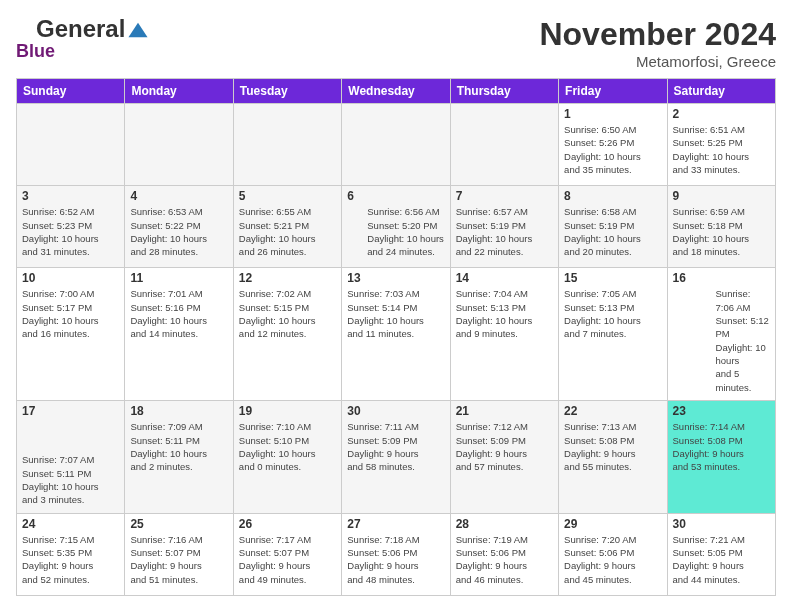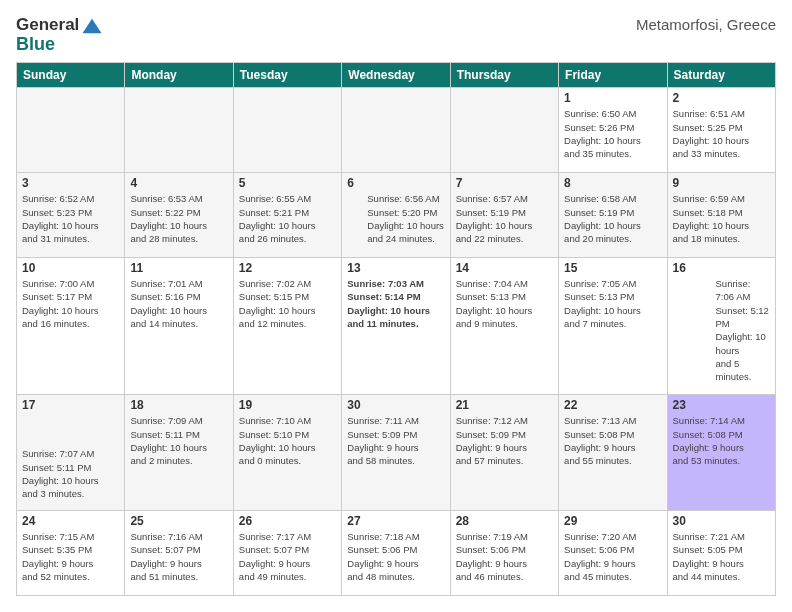--- a/index.html
+++ b/index.html
@@ -44,21 +44,21 @@
       font-size: 15px;
       color: #555;
     }
     .calendar {
       flex: 1;
       border-collapse: collapse;
       width: 100%;
       table-layout: fixed;
     }
     .calendar th {
-      background-color: #0f766e;
+      background-color: #6d28d9;
       color: white;
       font-size: 12px;
       font-weight: bold;
       padding: 5px 6px;
       text-align: left;
       border: 1px solid #ccc;
     }
     .calendar td {
       border: 1px solid #ccc;
       vertical-align: top;
@@ -87,30 +87,31 @@
       line-height: 1.4;
     }
   </style>
 </head>
 <body>
 
 <div class="page">
   <div class="header">
     <div class="logo">
       <div class="logo-text">
-        <span style="font-size:17px;font-weight:bold;color:#333;display:flex;align-items:center;">
+        <span style="font-size:24px;font-weight:bold;color:#333;display:flex;align-items:center;margin-left:20px;">
             <span style="color: rgb(51, 51, 51);">General</span>
             <svg viewBox="0 0 30 24" style="width: 22px; height: 18px; margin-left: 2px; margin-bottom: -2px;">
               <polygon points="15,2 28,22 2,22" fill="#2a7ab8"></polygon>
             </svg>
           </span>
-        <span style="font-size:18px;font-weight:bold;color:#0f766e;">Blue</span>
+        <span style="font-size:18px;font-weight:bold;color:#701a75;">Blue</span>
       </div>
     </div>
     <div class="title-section">
+      <div class="month-title">November 2024</div>
       <div class="location">Metamorfosi, Greece</div>
     </div>
   </div>
 
   <table class="calendar">
     <thead>
       <tr>
         <th>Sunday</th>
         <th>Monday</th>
         <th>Tuesday</th>
@@ -210,21 +211,21 @@
           </td>
           <td>
             <span class="day-number">12</span>
             <div class="day-info" style="white-space: pre-line;">Sunrise: 7:02 AM
 Sunset: 5:15 PM
 Daylight: 10 hours
 and 12 minutes.</div>
           </td>
           <td>
             <span class="day-number">13</span>
-            <div class="day-info" style="white-space: pre-line; font-weight: bold;">Sunrise: 7:03 AM
+            <div class="day-info" style="white-space: pre-line;">Sunrise: 7:03 AM
 Sunset: 5:14 PM
 Daylight: 10 hours
 and 11 minutes.</div>
           </td>
           <td>
             <span class="day-number">14</span>
             <div class="day-info" style="white-space: pre-line;">Sunrise: 7:04 AM
 Sunset: 5:13 PM
 Daylight: 10 hours
 and 9 minutes.</div>
@@ -280,21 +281,21 @@
 Daylight: 9 hours
 and 57 minutes.</div>
           </td>
           <td style="background: rgb(245, 245, 245);">
             <span class="day-number">22</span>
             <div class="day-info" style="white-space: pre-line;">Sunrise: 7:13 AM
 Sunset: 5:08 PM
 Daylight: 9 hours
 and 55 minutes.</div>
           </td>
-          <td style="background: #c4b5fd;">
+          <td style="background: #5eead4;">
             <span class="day-number">23</span>
             <div class="day-info" style="white-space: pre-line;">Sunrise: 7:14 AM
 Sunset: 5:08 PM
 Daylight: 9 hours
 and 53 minutes.</div>
           </td>
         </tr>
         <tr>
           <td>
             <span class="day-number">24</span>

